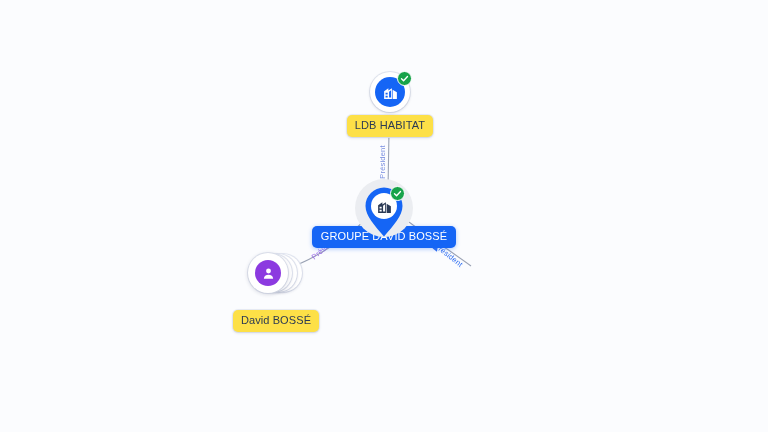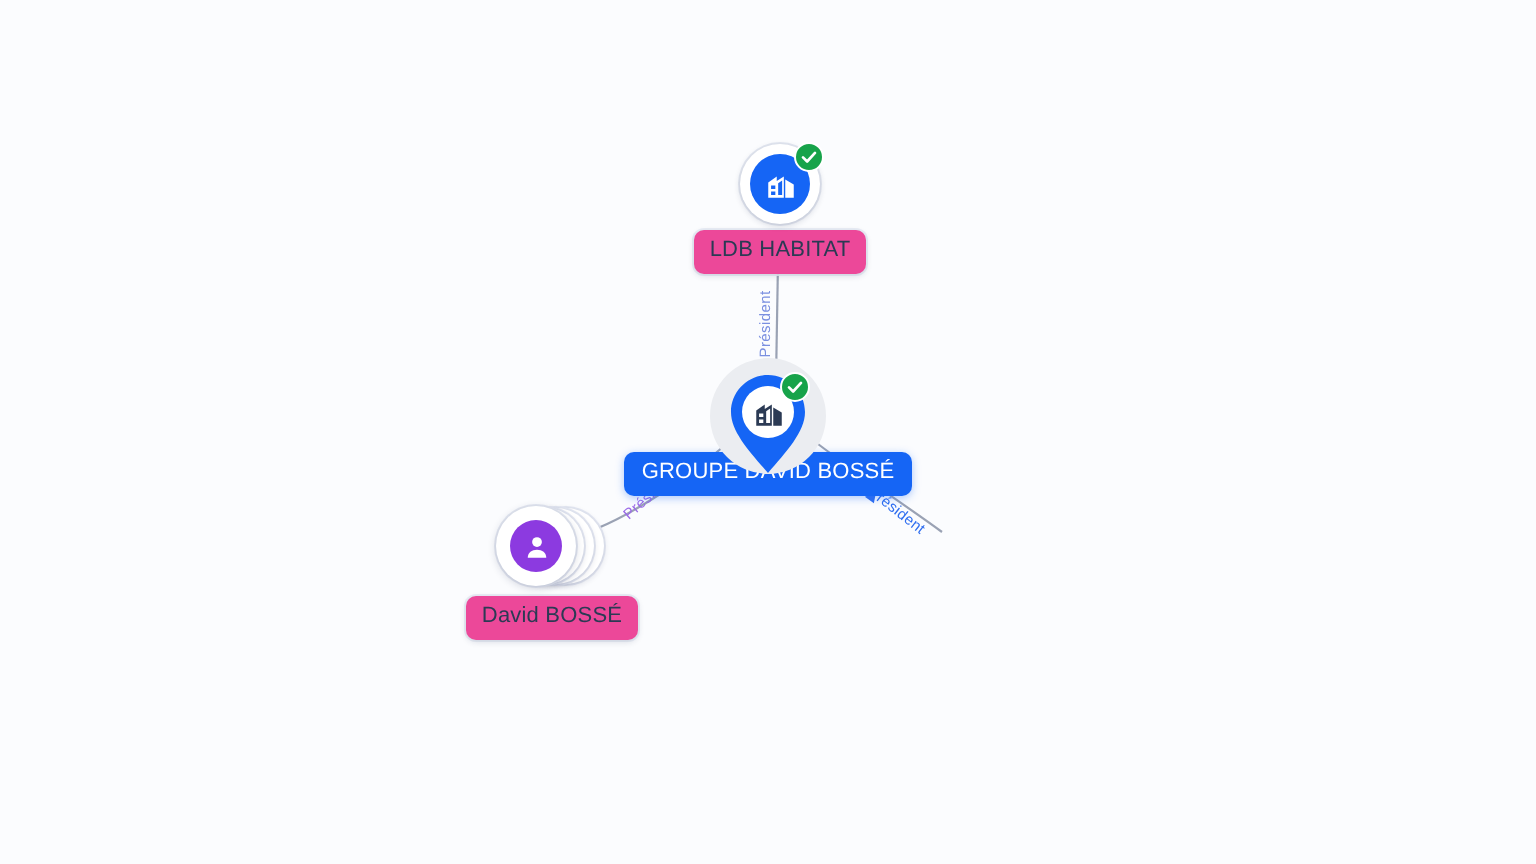--- a/index.html
+++ b/index.html
@@ -140,21 +140,21 @@
     border: 1.6px solid #ffffff;
     box-sizing: border-box;
     display: flex;
     align-items: center;
     justify-content: center;
   }
 
   
   .node-label {
     margin-top: 3px;
-    background: #ec4899;
+    background: #fde047;
     color: #2b3a54;
     font-size: 11px;
     letter-spacing: 0.1px;
     line-height: 1;
     padding: 5px 8px 6px 8px;
     border-radius: 5px;
     white-space: nowrap;
     box-shadow: 0 1px 3px rgba(30,40,80,0.15), 0 0 0 1px rgba(232,236,245,0.9);
   }
   .node-label.primary {
@@ -244,17 +244,17 @@
       <div class="stack-card c1"></div>
       <div class="stack-front">
         <div class="person-disc">
           <svg width="15" height="15" viewBox="0 0 24 24" fill="#ffffff">
             <circle cx="12" cy="8" r="3.9"></circle>
             <path d="M4.6 20.5c0-4.1 3.3-6.4 7.4-6.4s7.4 2.3 7.4 6.4H4.6z"></path>
           </svg>
         </div>
       </div>
     </div>
-    <div class="node-label" style="margin-top:4px;">David BOSSÉ</div>
+    <div class="node-label" style="margin-top:16px;">David BOSSÉ</div>
   </div>
 
 
 </div>
 
 </body></html>

